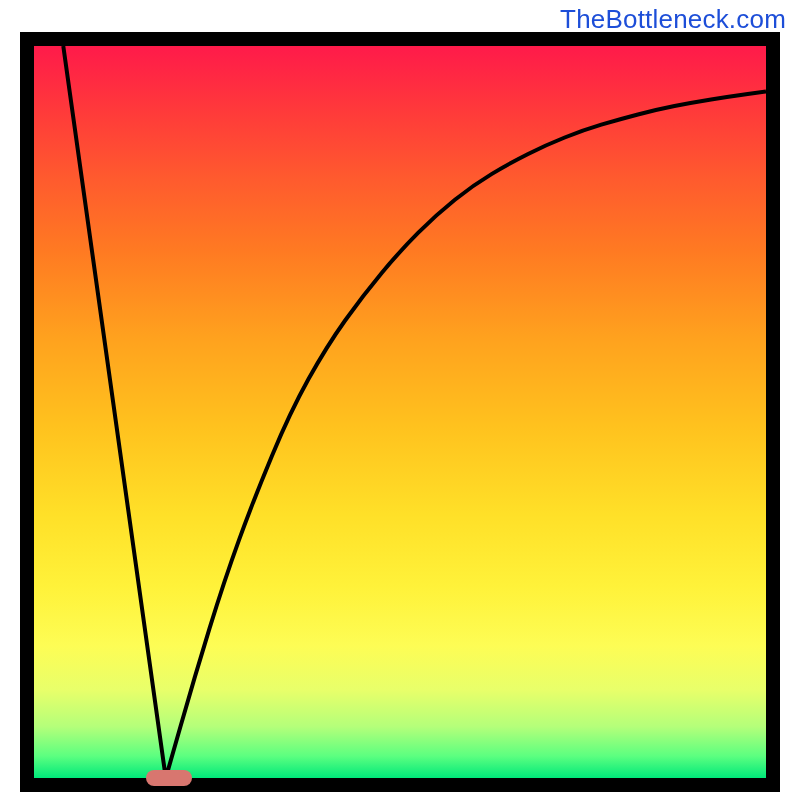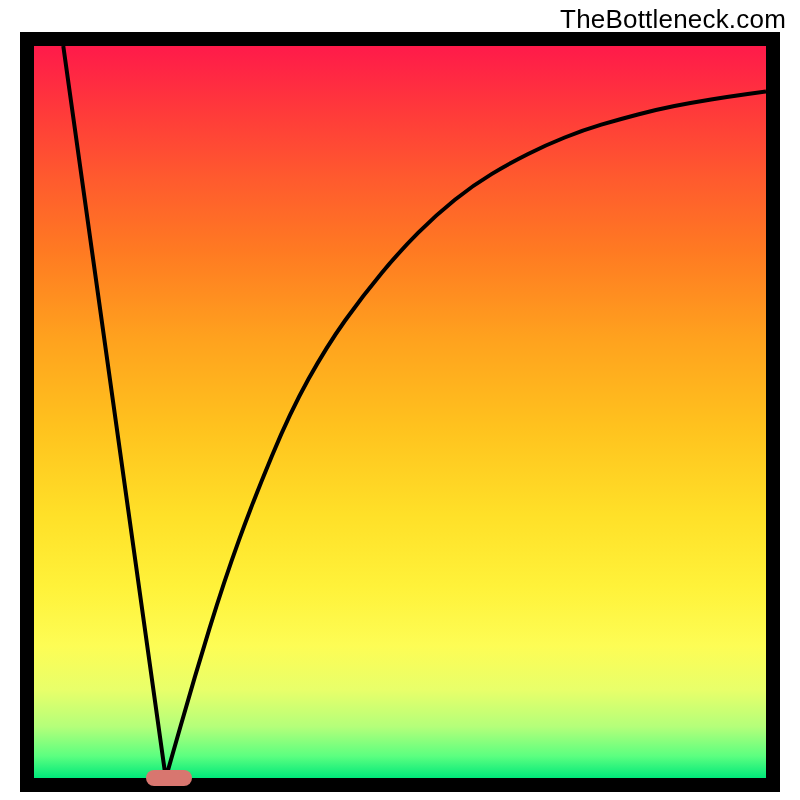--- a/index.html
+++ b/index.html
@@ -15,21 +15,21 @@
     position: relative;
     width: 800px;
     height: 800px;
   }
   .watermark {
     position: absolute;
     top: 4px;
     right: 14px;
     font-size: 26px;
     font-weight: 500;
-    color: #000000;
+    color: #1d4ed8;
     letter-spacing: 0.2px;
   }
   .frame {
     position: absolute;
     left: 20px;
     top: 32px;
     width: 760px;
     height: 760px;
     box-sizing: border-box;
     border: 14px solid #000;

